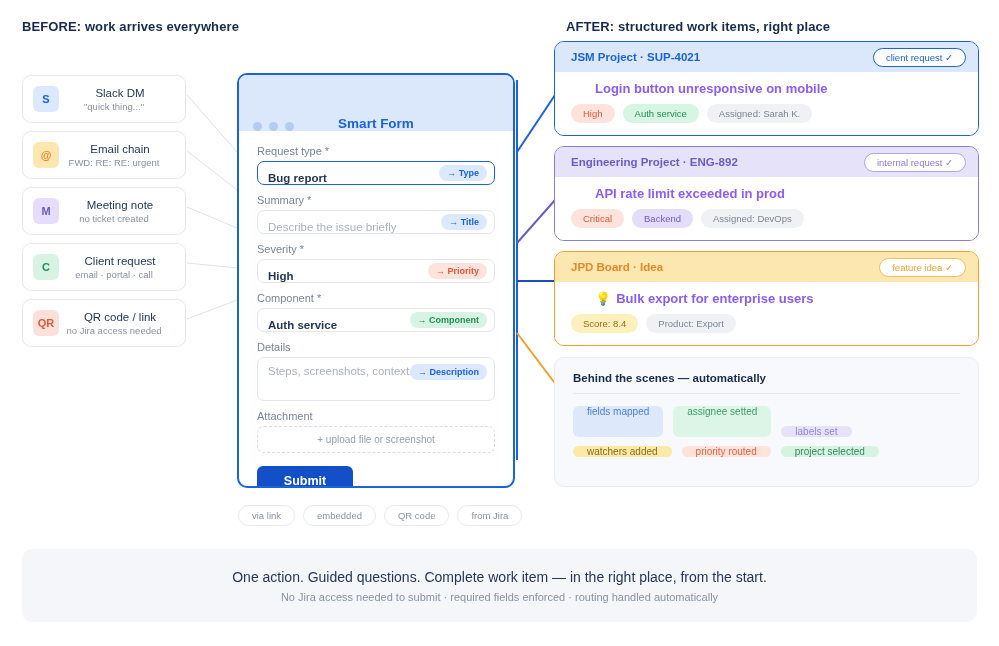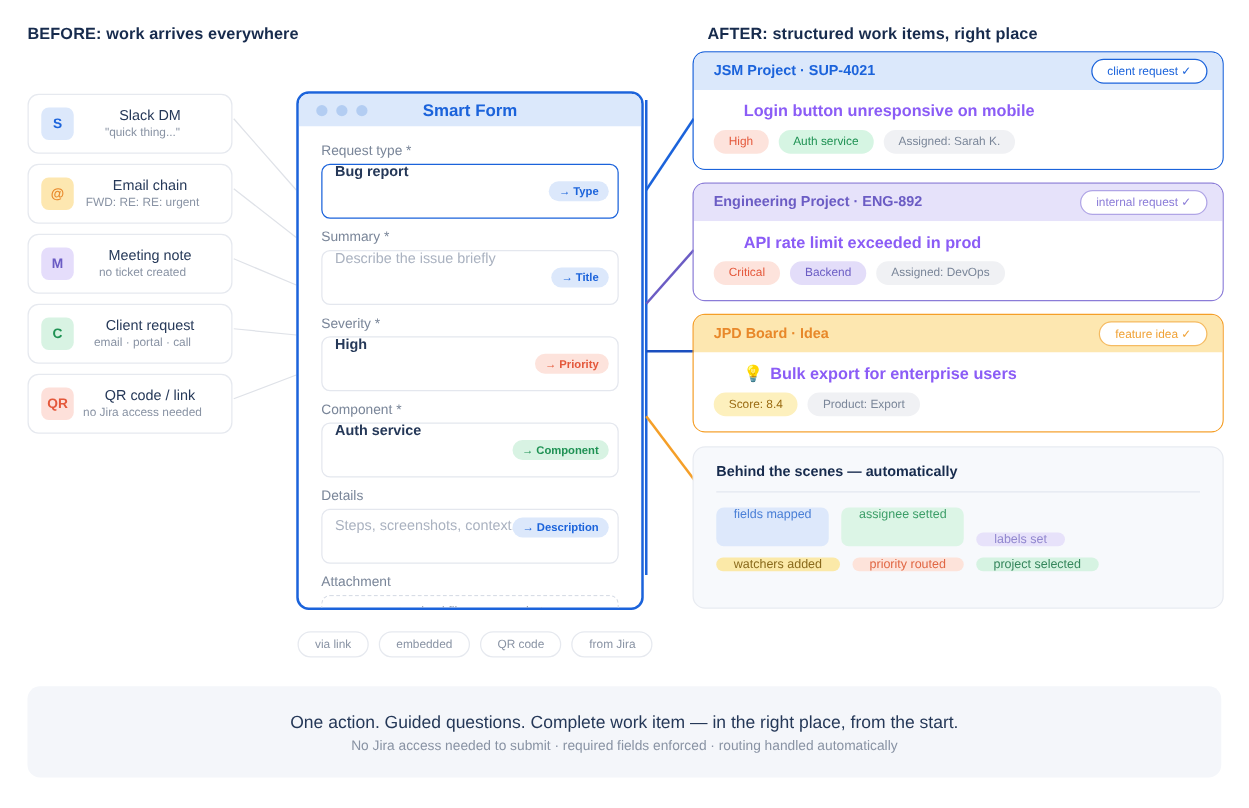--- a/index.html
+++ b/index.html
@@ -58,38 +58,38 @@
   
   .form-panel {
     position: absolute; left: 237px; top: 73px;
     width: 278px; height: 415px;
     background: #ffffff;
     border: 2px solid #1b63db;
     border-radius: 10px;
     overflow: hidden;
   }
   .form-head {
-    height: 26px; background: #dbe8fb;
-    display: flex; align-items: center; padding: 0 14px;
+    height: 56px; background: #dbe8fb;
+    display: flex; align-items: flex-end; padding: 0 14px;
     position: relative;
   }
   .dots { display: flex; gap: 7px; }
   .dot { width: 9px; height: 9px; border-radius: 50%; background: #b3cdf2; }
   .form-title {
     position: absolute; left: 0; right: 0; text-align: center;
     font-size: 13.5px; font-weight: bold; color: #1b63db;
     pointer-events: none;
   }
   .form-body { padding: 14px 18px 0 18px; }
   .fld-label { font-size: 11px; color: #7a8699; margin-bottom: 4px; }
   .fld {
     position: relative;
     border: 1px solid #e4e7ee; border-radius: 7px;
-    background: #fff; height: 44px;
-    display: flex; align-items: flex-start;
+    background: #fff; height: 24px;
+    display: flex; align-items: flex-end;
     padding: 0 8px 0 10px; margin-bottom: 9px;
   }
   .fld.focused { border: 1.6px solid #1b63db; }
   .fld.tall { height: 44px; align-items: flex-start; padding-top: 7px; }
   .fld-val { font-size: 11.5px; color: #253858; font-weight: bold; }
   .fld-val.ph { color: #aab2c0; font-weight: normal; }
   .tag {
     position: absolute; right: 7px; top: 50%; transform: translateY(-50%);
     font-size: 9px; font-weight: bold;
     border-radius: 20px; padding: 3px 8px; white-space: nowrap;

